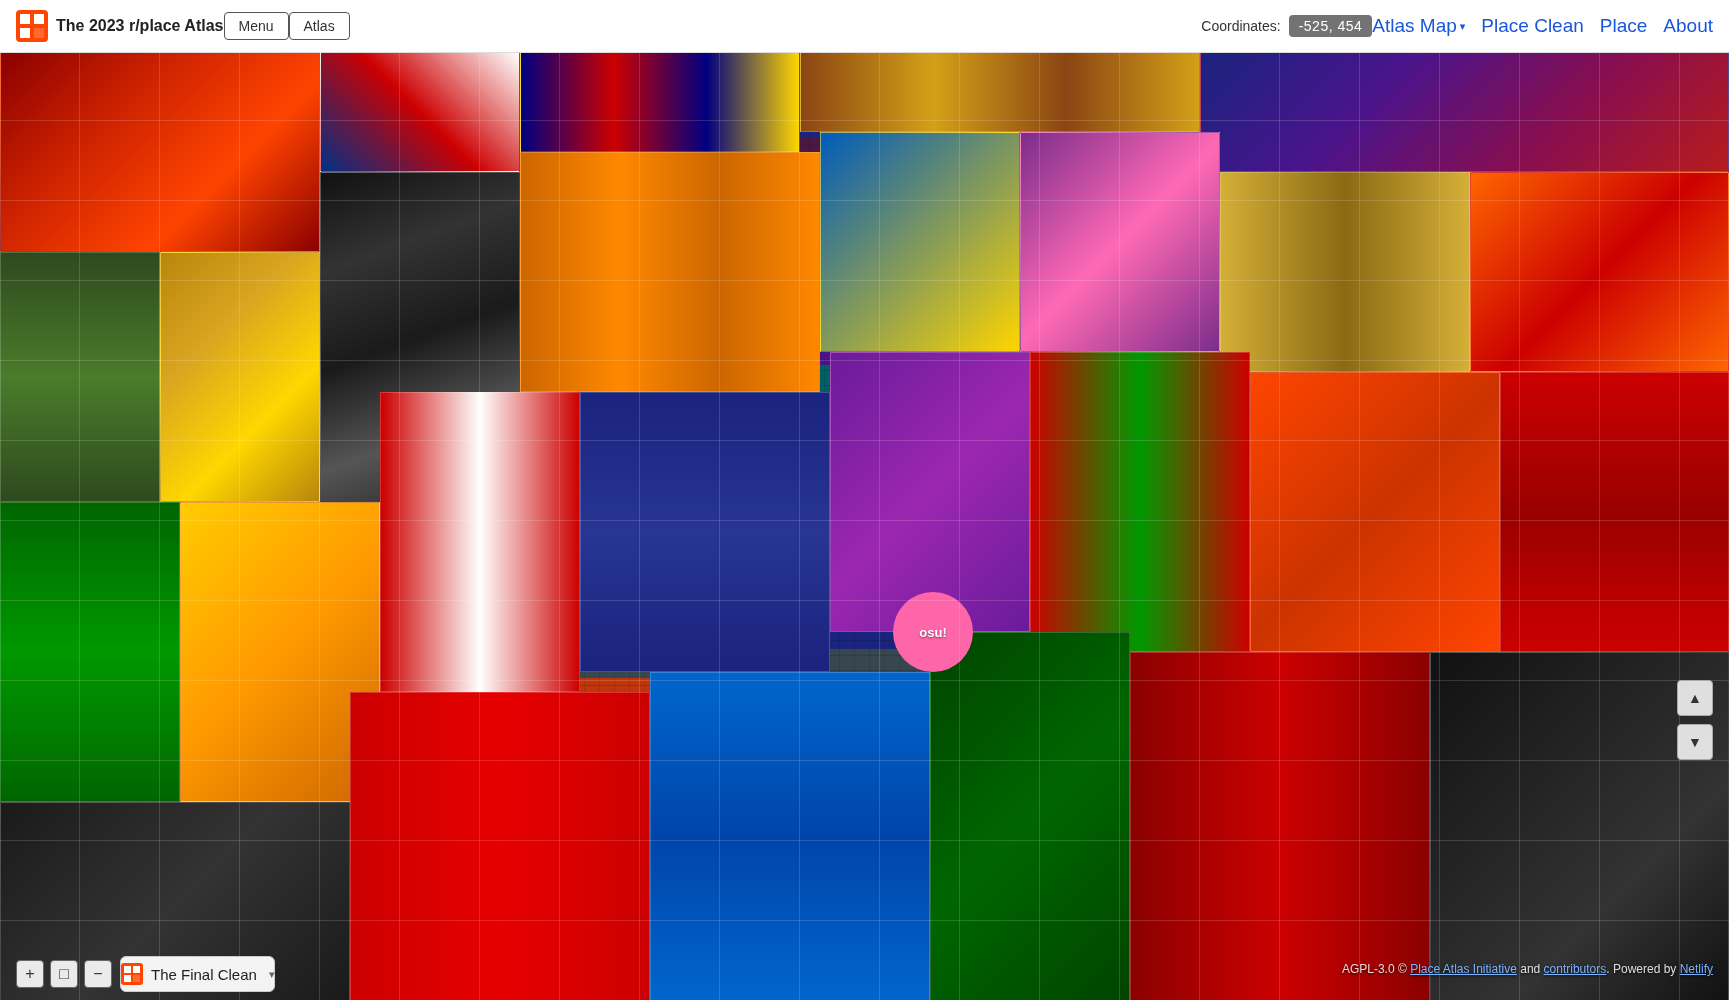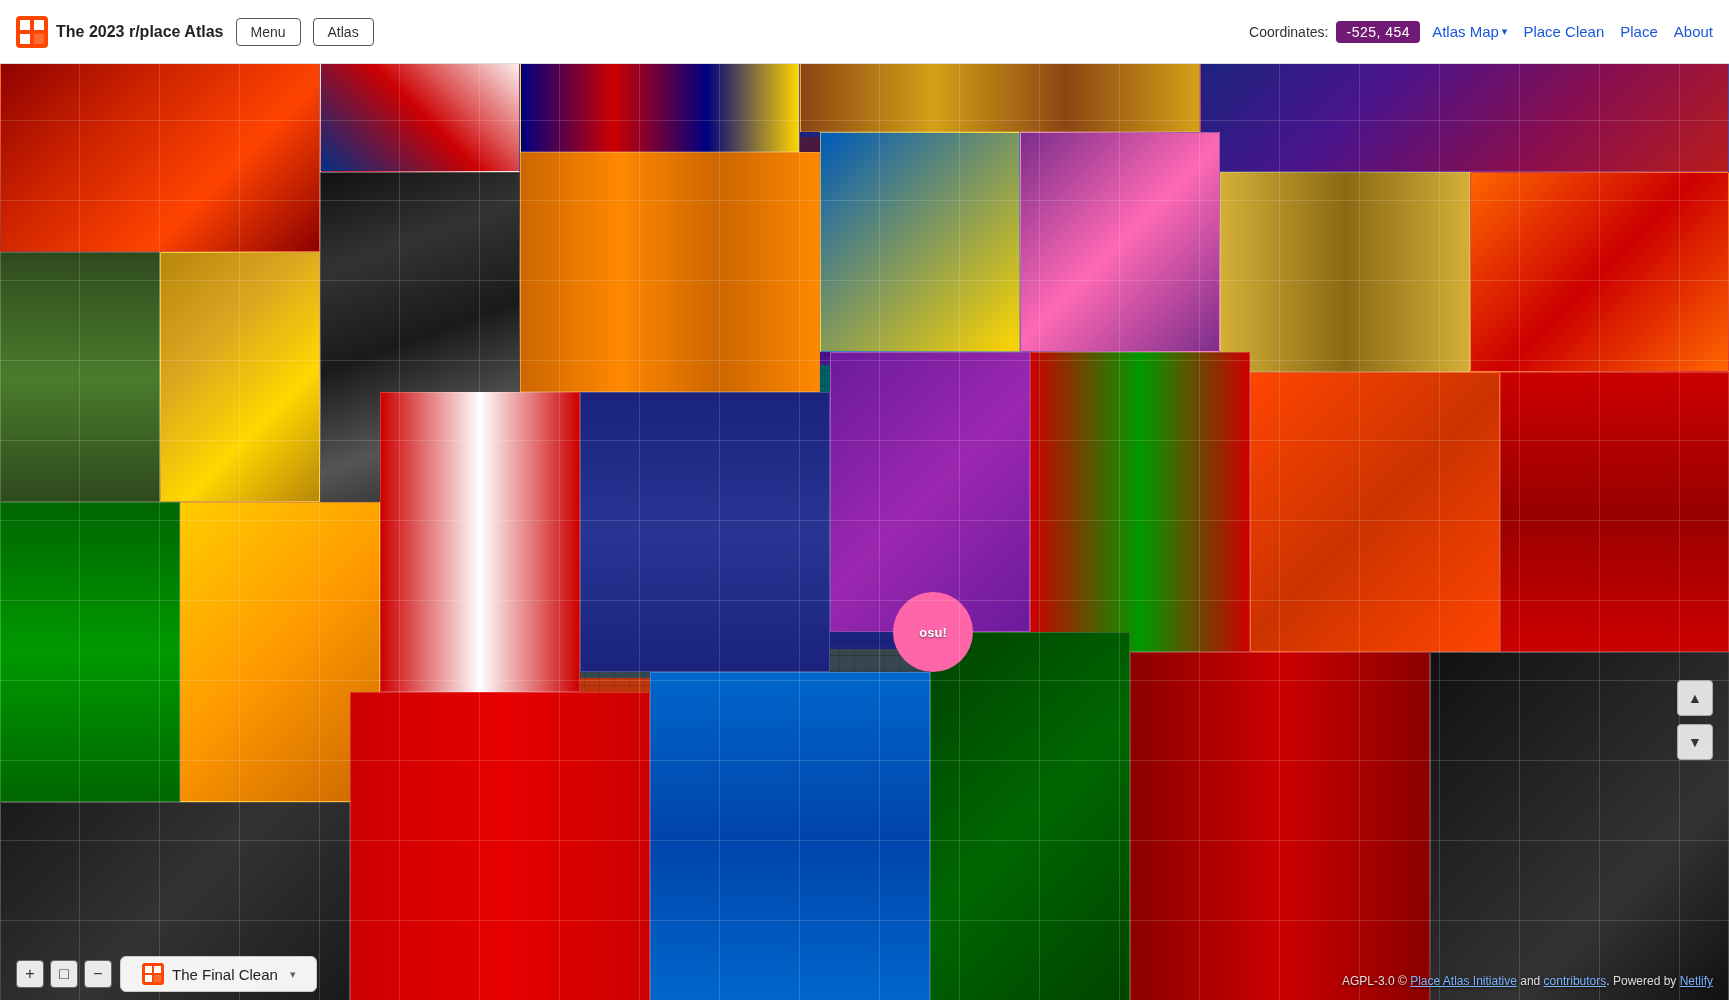--- a/index.html
+++ b/index.html
@@ -2,28 +2,27 @@
 <html><head>
   <meta charset="utf-8">
   <style>
     * { margin: 0; padding: 0; box-sizing: border-box; }
     body { width: 1729px; height: 1000px; overflow: hidden; font-family: -apple-system, BlinkMacSystemFont, 'Segoe UI', sans-serif; background: #1a1a1a; }
 
     
     #navbar {
       position: fixed;
       top: 0; left: 0; right: 0;
-      height: 64px;
+      height: 53px;
       background: #fff;
       display: flex;
       align-items: center;
       padding: 0 16px;
       z-index: 100;
       border-bottom: 1px solid #ddd;
-      gap: 12px;
     }
     #navbar .logo-area {
       display: flex;
       align-items: center;
       gap: 8px;
     }
     #navbar .logo-icon {
       width: 32px;
       height: 32px;
     }
@@ -47,38 +46,38 @@
     #navbar .coords-area {
       flex: 1;
       display: flex;
       justify-content: flex-end;
       align-items: center;
       gap: 8px;
       font-size: 14px;
       color: #333;
     }
     #navbar .coords-badge {
-      background: #701a75;
+      background: #737373;
       color: #fff;
       padding: 3px 10px;
       border-radius: 4px;
       font-size: 14px;
       font-weight: 500;
       letter-spacing: 0.5px;
     }
 
     #navbar .nav-links {
       display: flex;
       align-items: center;
       gap: 16px;
     }
     #navbar .nav-links a {
       text-decoration: none;
       color: #1a56db;
-      font-size: 15px;
+      font-size: 19px;
       font-weight: 500;
       text-align: center;
     }
     #navbar .nav-links a.dropdown {
       display: flex;
       align-items: center;
       gap: 3px;
     }
     #navbar .nav-links a.dropdown::after {
       content: '▾';
@@ -131,40 +130,40 @@
     }
 
     .artwork-label {
       pointer-events: all;
       display: flex;
       align-items: center;
       gap: 8px;
       background: rgba(255,255,255,0.95);
       border: 1px solid #ccc;
       border-radius: 6px;
-      padding: 6px 21px;
+      padding: 6px 0;
       font-size: 15px;
       font-weight: 500;
       color: #222;
       margin-left: 8px;
     }
     .artwork-label .label-icon {
       width: 22px;
       height: 22px;
     }
     .artwork-label .chevron {
       font-size: 11px;
       color: #666;
       margin-left: 4px;
     }
 
     
     #attribution {
       position: fixed;
-      bottom: 12px;
+      bottom: 24px;
       right: 16px;
       font-size: 12px;
       color: rgba(255,255,255,0.85);
       z-index: 101;
       pointer-events: all;
       text-shadow: 0 1px 3px rgba(0,0,0,0.8);
     }
     #attribution a {
       color: #7ab4ff;
       text-decoration: underline;

